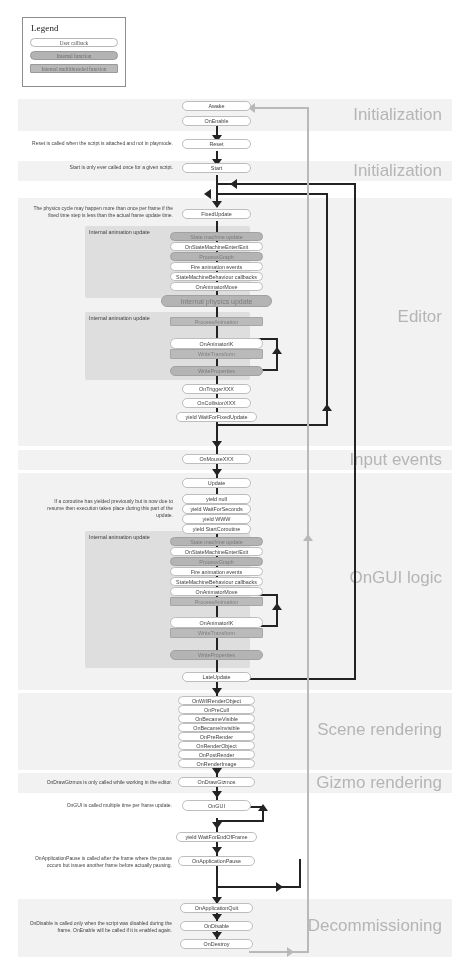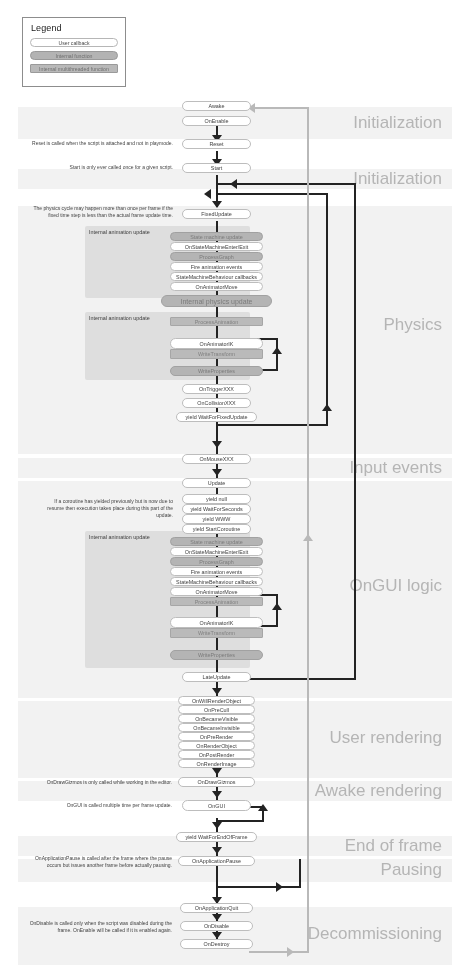--- a/index.html
+++ b/index.html
@@ -1,29 +1,29 @@
 <!DOCTYPE html>
 <html><head>
 <meta charset="utf-8">
 <style>
   html,body{margin:0;padding:0;background:#ffffff;}
   body{width:470px;height:980px;position:relative;font-family:"Liberation Sans",sans-serif;overflow:hidden;}
 
   #stage{position:absolute;left:0;top:0;width:470px;height:980px;}
 
   
-  .legend{position:absolute;left:22px;top:17px;width:104px;height:70px;border:1px solid #8d8d8d;background:#fff;box-sizing:border-box;padding:5px 7px;}
+  .legend{position:absolute;left:22px;top:17px;width:104px;height:70px;border:1px solid #8d8d8d;background:#fff;box-sizing:border-box;padding:5px 7px;font-family:Liberation Serif, serif;}
   .legend-title{font-size:9px;color:#1a1a1a;margin:0 0 5px 1px;letter-spacing:.1px;}
   .lg-item{height:9px;margin-bottom:4px;font-size:5.2px;color:#4a4a4a;display:flex;align-items:center;justify-content:center;box-sizing:border-box;}
   .lg-user{border:1px solid #b6b6b6;border-radius:6px;background:#fff;color:#4c4c4c;}
   .lg-internal{border:1px solid #9a9a9a;border-radius:6px;background:#b3b3b3;color:#6e6e6e;}
   .lg-mt{border:1px solid #9a9a9a;border-radius:1px;background:#b9b9b9;color:#6e6e6e;}
 
   
-  .band{position:absolute;left:18px;width:434px;box-sizing:border-box;margin-top:8px;}
+  .band{position:absolute;left:18px;width:434px;box-sizing:border-box;}
   .band.shade{background:#f2f2f2;}
   .band.plain{background:#ffffff;}
   .band-label{position:absolute;right:10px;color:#b5b5b5;font-size:17px;white-space:nowrap;line-height:1;}
 
   
   .panel{position:absolute;background:#dedede;border-radius:2px;}
   .panel-label{position:absolute;font-size:5.4px;color:#3c3c3c;white-space:nowrap;}
 
   
   .node{position:absolute;box-sizing:border-box;display:flex;align-items:center;justify-content:center;text-align:center;white-space:nowrap;}
@@ -63,54 +63,48 @@
     <div class="band-label" style="top:7px;">Initialization</div>
   </div>
   <div class="band plain" style="top:131px;height:6px;"></div>
   <div class="band plain" style="top:157px;height:4px;"></div>
   <div class="band shade" style="top:161px;height:20px;">
     <div class="band-label" style="top:1px;">Initialization</div>
   </div>
   <div class="band plain" style="top:181px;height:17px;"></div>
 
   <div class="band shade" style="top:198px;height:248px;">
-    <div class="band-label" style="top:110px;">Physics</div>
+    <div class="band-label" style="top:110px;">Editor</div>
   </div>
   <div class="band plain" style="top:446px;height:4px;"></div>
 
   <div class="band shade" style="top:450px;height:20px;">
     <div class="band-label" style="top:1px;">Input events</div>
   </div>
   <div class="band plain" style="top:470px;height:3px;"></div>
 
   <div class="band shade" style="top:473px;height:217px;">
     <div class="band-label" style="top:96px;">OnGUI logic</div>
   </div>
   <div class="band plain" style="top:690px;height:3px;"></div>
 
   <div class="band shade" style="top:693px;height:77px;">
-    <div class="band-label" style="top:28px;">User rendering</div>
+    <div class="band-label" style="top:28px;">Scene rendering</div>
   </div>
   <div class="band plain" style="top:770px;height:3px;"></div>
 
   <div class="band shade" style="top:773px;height:20px;">
-    <div class="band-label" style="top:1px;">Awake rendering</div>
+    <div class="band-label" style="top:1px;">Gizmo rendering</div>
   </div>
   <div class="band plain" style="top:793px;height:3px;"></div>
 
   <div class="band plain" style="top:824px;height:4px;"></div>
 
-  <div class="band shade" style="top:828px;height:20px;">
-    <div class="band-label" style="top:1px;">End of frame</div>
-  </div>
   <div class="band plain" style="top:848px;height:3px;"></div>
 
-  <div class="band shade" style="top:851px;height:23px;">
-    <div class="band-label" style="top:2px;">Pausing</div>
-  </div>
   <div class="band plain" style="top:874px;height:25px;"></div>
 
   <div class="band shade" style="top:899px;height:58px;">
     <div class="band-label" style="top:18px;text-align:center;">Decommissioning</div>
   </div>
 
   <div class="panel" style="left:85px;top:226px;width:165px;height:72px;"></div>
   <div class="panel-label" style="left:89px;top:229px;">Internal animation update</div>
 
   <div class="panel" style="left:85px;top:312px;width:165px;height:68px;"></div>

